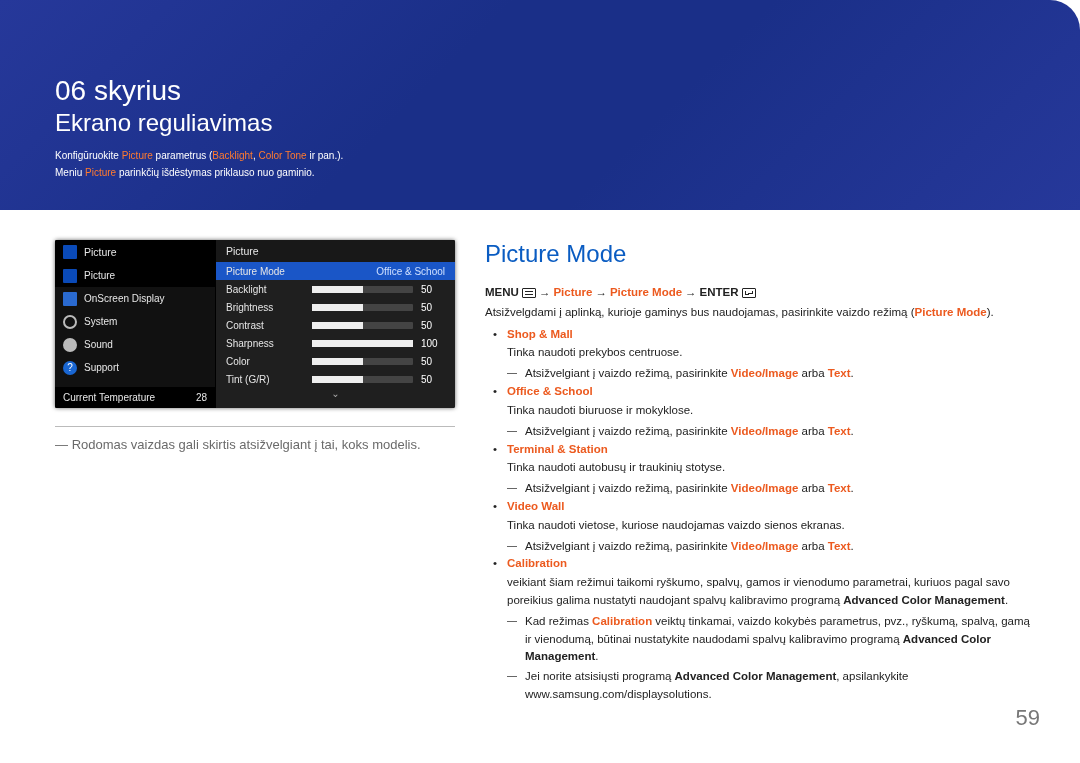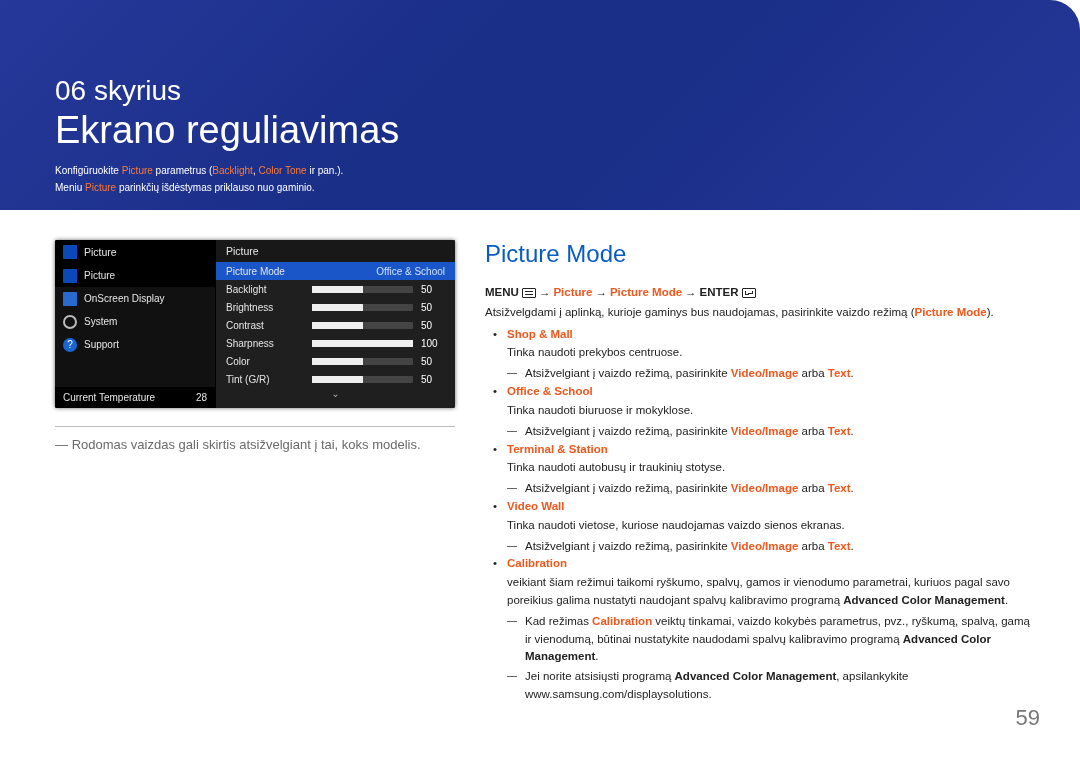--- a/index.html
+++ b/index.html
@@ -7,21 +7,21 @@
   .page { position: relative; width: 1080px; height: 763px; }
   .header {
     position: absolute; left: 0; top: 0; right: 0; height: 210px;
     background: #1a2f88;
     background-image: linear-gradient(135deg, #26389a 0%, #1a2f88 40%, #1a2f88 60%, #26389a 100%);
     color: #fff;
     padding: 75px 55px 0 55px;
     border-top-right-radius: 30px;
   }
   .chapter-num { font-size: 28px; font-weight: 300; color: #fff; }
-  .chapter-title { font-size: 38px; font-weight: 400; color: #fff; margin-top: 2px; }
+  .chapter-title { font-size: 24px; font-weight: 400; color: #fff; margin-top: 2px; }
   .header-notes { font-size: 10px; color: #fff; margin-top: 10px; line-height: 1.7; }
   .hl-orange { color: #ff7a2f; }
   .content { position: absolute; left: 55px; top: 240px; right: 45px; bottom: 25px; }
   .left-col { position: absolute; left: 0; top: 0; width: 400px; }
   .right-col { position: absolute; left: 430px; top: 0; right: 0; }
   
   .osd { display: flex; background: #0a0a0a; border-radius: 2px; box-shadow: 0 0 4px rgba(0,0,0,0.6); width: 400px; height: 168px; font-size: 10px; color: #e6e6e6; overflow: hidden; }
   .osd-left { width: 160px; background: #111; display: flex; flex-direction: column; }
   .osd-left-head { display:flex; align-items:center; gap:7px; padding:5px 8px; font-size:10.5px; background:#000; }
   .osd-icon-sq { width:14px; height:14px; display:inline-block; border-radius:1px; }
@@ -101,20 +101,24 @@
               </div>
           <div class="osd-li">
                 <span class="ic-tile osd-icon-sq"></span>
                 <span class="lbl">OnScreen Display</span>
               </div>
           <div class="osd-li">
                 <span class="ic-gear"></span>
                 <span class="lbl">System</span>
               </div>
           <div class="osd-li">
+                <span class="ic-speaker"></span>
+                <span class="lbl">Sound</span>
+              </div>
+          <div class="osd-li">
                 <span class="ic-q">?</span>
                 <span class="lbl">Support</span>
               </div>
         </div>
         <div class="osd-left-foot">
           <span>Current Temperature</span>
           <span>28</span>
         </div>
       </div>
       <div class="osd-right">

